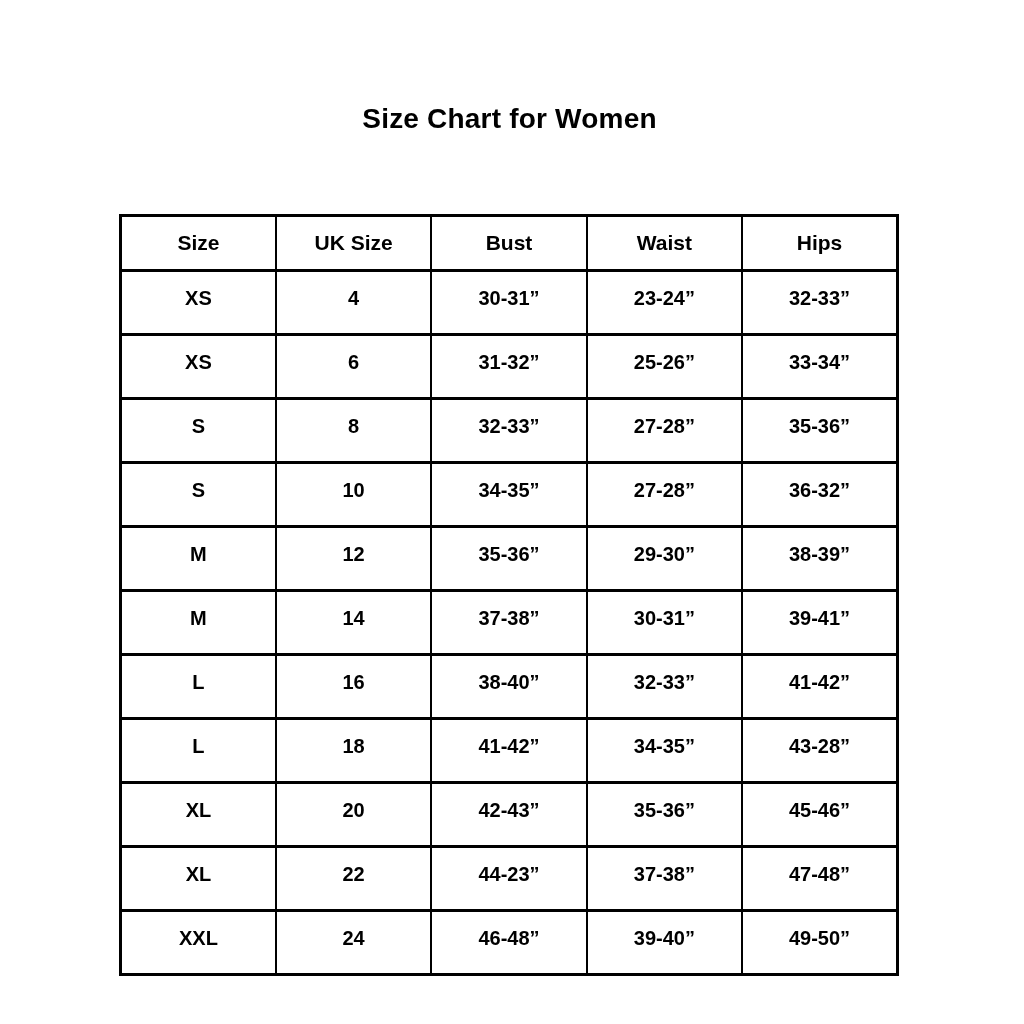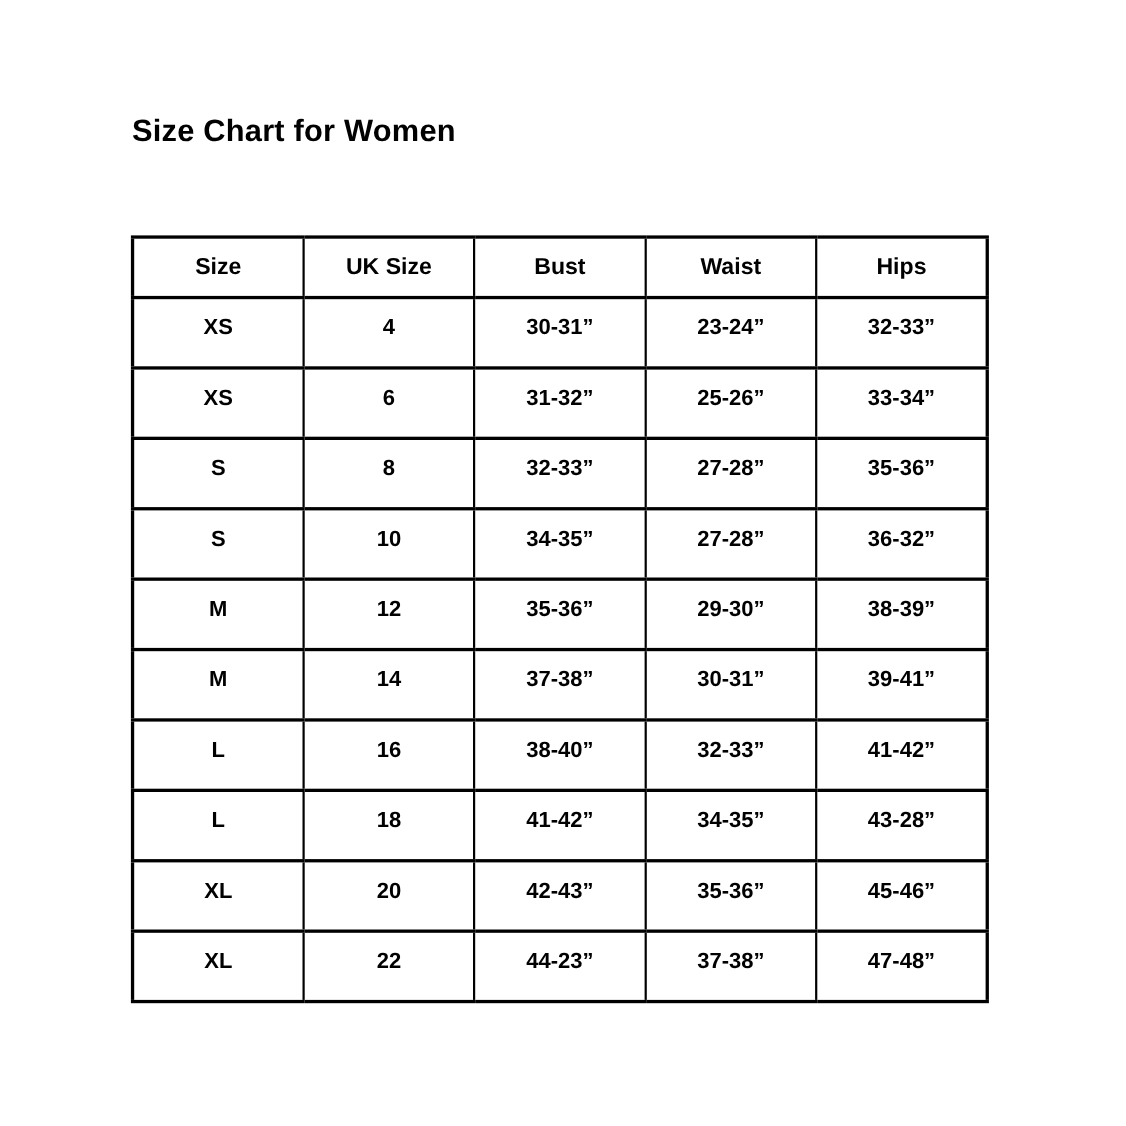--- a/index.html
+++ b/index.html
@@ -11,21 +11,21 @@
     font-family: "Liberation Sans", sans-serif;
     position: relative;
     overflow: hidden;
   }
   .page-title {
     position: absolute;
     top: 103px;
     left: 120px;
     width: 779px;
     margin: 0;
-    text-align: left;
+    text-align: center;
     font-size: 28px;
     font-weight: bold;
     color: #000000;
     letter-spacing: 0.2px;
   }
   table.size-chart {
     position: absolute;
     top: 166px;
     left: 119px;
     width: 780px;
@@ -135,14 +135,21 @@
         <td>35-36”</td>
         <td>45-46”</td>
       </tr>
       <tr>
         <td>XL</td>
         <td>22</td>
         <td>44-23”</td>
         <td>37-38”</td>
         <td>47-48”</td>
       </tr>
+      <tr>
+        <td>XXL</td>
+        <td>24</td>
+        <td>46-48”</td>
+        <td>39-40”</td>
+        <td>49-50”</td>
+      </tr>
     </tbody>
 </table>
 
 </body></html>

